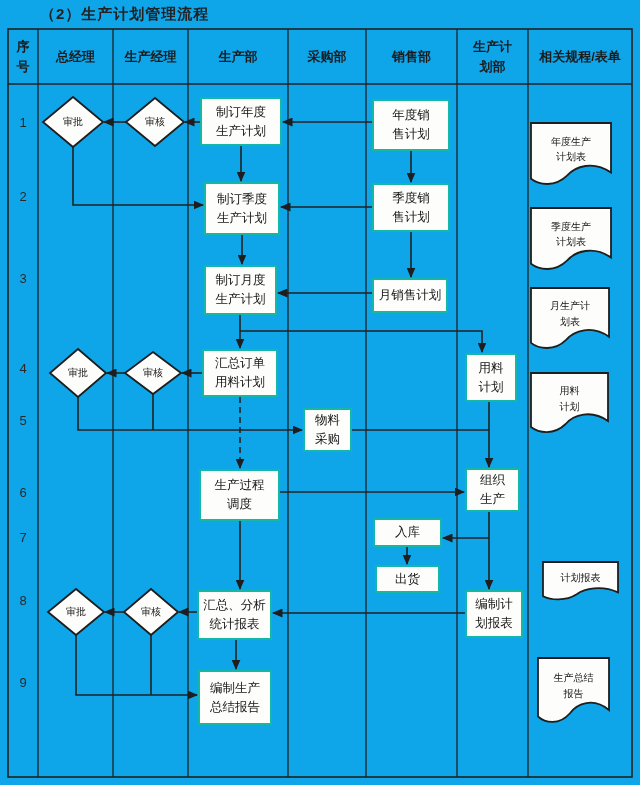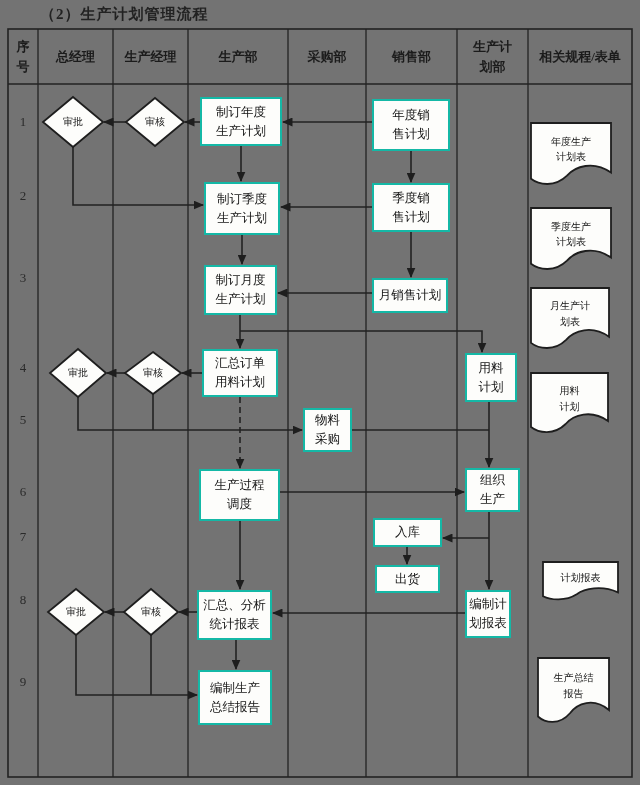--- a/index.html
+++ b/index.html
@@ -1,19 +1,19 @@
 <!DOCTYPE html>
 <html><head>
 <meta charset="utf-8">
 <style>
   html,body{margin:0;padding:0;background:#ffffff;}
   #stage{
     position:relative;width:640px;height:785px;
-    background:#737373;
-    font-family:Liberation Serif, serif;
+    background:#0ea5e9;
+    font-family:Liberation Sans, sans-serif;
     color:#1c1c1c;overflow:hidden;
   }
   #flow-svg{position:absolute;left:0;top:0;}
   .abs{position:absolute;box-sizing:border-box;}
   .title{
     font-size:15px;font-weight:bold;letter-spacing:1px;
     white-space:pre;color:#222;
   }
   .colhead{
     display:flex;align-items:center;justify-content:center;
@@ -151,21 +151,21 @@
       <div class="abs pbox" style="left:202px;top:349px;width:76px;height:48px;">汇总订单
 用料计划</div>
       <div class="abs pbox" style="left:303px;top:408px;width:49px;height:44px;">物料
 采购</div>
       <div class="abs pbox" style="left:199px;top:469px;width:81px;height:52px;">生产过程
 调度</div>
       <div class="abs pbox" style="left:373px;top:518px;width:69px;height:29px;">入库</div>
       <div class="abs pbox" style="left:375px;top:565px;width:65px;height:28px;">出货</div>
       <div class="abs pbox" style="left:197px;top:590px;width:75px;height:50px;">汇总、分析
 统计报表</div>
-      <div class="abs pbox" style="left:465px;top:590px;width:46px;height:48px;">编制计
+      <div class="abs pbox" style="left:465px;top:590px;width:58px;height:48px;">编制计
 划报表</div>
       <div class="abs pbox" style="left:198px;top:670px;width:74px;height:55px;">编制生产
 总结报告</div>
       <div class="abs pbox" style="left:372px;top:99px;width:78px;height:52px;">年度销
 售计划</div>
       <div class="abs pbox" style="left:372px;top:183px;width:78px;height:49px;">季度销
 售计划</div>
       <div class="abs pbox" style="left:372px;top:278px;width:76px;height:35px;">月销售计划</div>
       <div class="abs pbox" style="left:465px;top:353px;width:52px;height:49px;">用料
 计划</div>

